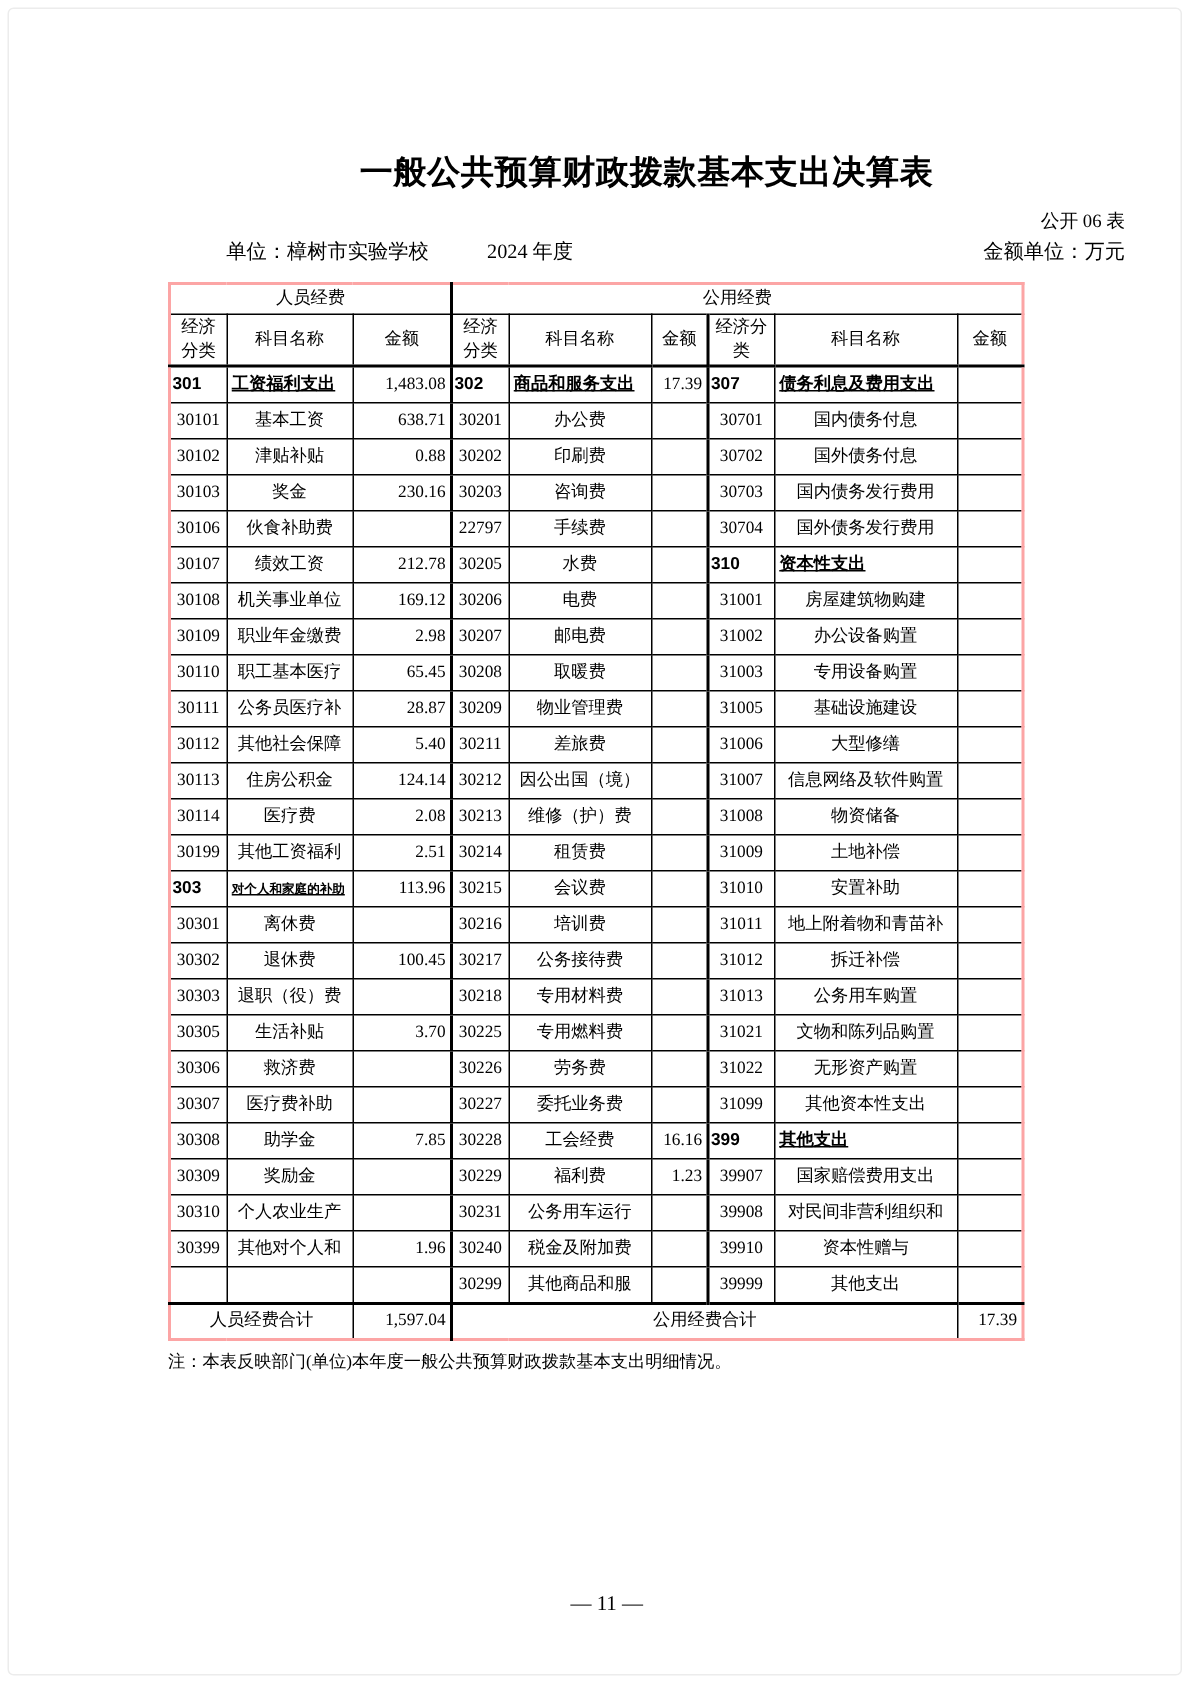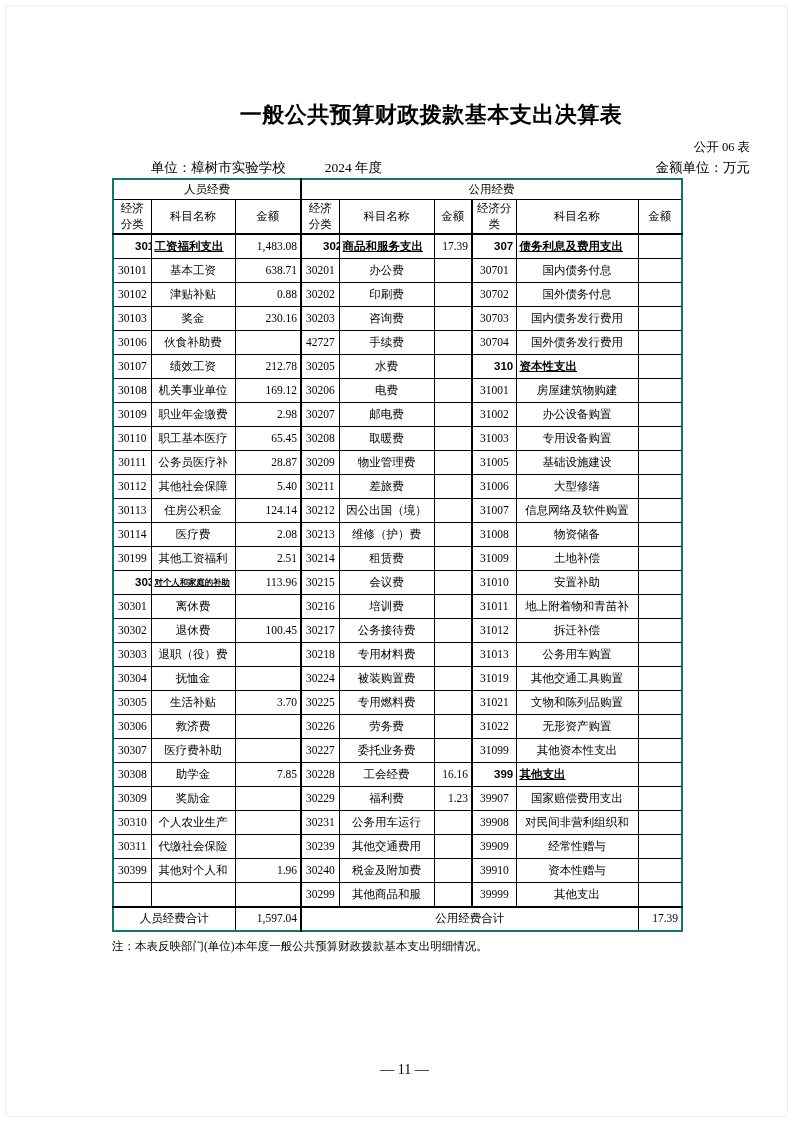--- a/index.html
+++ b/index.html
@@ -21,40 +21,40 @@
     font-weight:bold; font-size:22px; line-height:26px;
     text-align:center; letter-spacing:0.5px;
   }
   .form-label { margin-top:12px; text-align:right; font-size:12.5px; line-height:15px; }
   .meta { display:flex; margin-top:4px; font-size:13.5px; line-height:17px; }
   .meta-left  { flex:1; text-align:center; }
   .meta-mid   { flex:1; text-align:left; }
   .meta-right { flex:1; text-align:right; }
 
   table.budget {
-    margin-top:2px; width:569px;
+    margin-top:12px; width:569px;
     border-collapse:collapse; table-layout:fixed;
-    font-size:11.5px; border:2px solid #0f766e;
+    font-size:11.5px; border:2px solid #fca5a5;
   }
   .budget th, .budget td {
     border:1px solid #000; padding:0 3px;
     height:23px; line-height:1.15;
     overflow:hidden; white-space:nowrap;
     font-weight:normal; vertical-align:middle;
   }
   .budget thead tr.group-row th { height:19px; text-align:center; }
   .budget thead tr.cols-row th {
     height:30px; text-align:center;
     white-space:normal; word-break:break-all;
     line-height:1.35; padding:1px 2px;
     border-bottom-width:2px;
   }
   .gsep { border-right-width:2px !important; }
   .code { text-align:center; }
-  .code.cat { text-align:left; padding-left:21px; font-weight:bold;
+  .code.cat { text-align:left; padding-left:1px; font-weight:bold;
               font-family:"Liberation Sans","DejaVu Sans",sans-serif; }
   .name { text-align:center; }
   .name.cat { text-align:left; font-weight:bold;
               font-family:"Liberation Sans","DejaVu Sans",sans-serif;text-decoration:underline; }
   .amt { text-align:right; padding-right:3px; }
   .budget tfoot td { border-top-width:2px; height:22px; }
   .total-label { text-align:center; }
   .note { margin-top:7px; font-size:11.5px; line-height:15px; }
   .page-num {
     position:absolute; left:16px; right:0; top:1062px;
@@ -149,21 +149,21 @@
           <td class="name">咨询费</td>
           <td class="amt gsep"></td>
           <td class="code">30703</td>
           <td class="name">国内债务发行费用</td>
           <td class="amt"></td>
         </tr>
         <tr>
           <td class="code">30106</td>
           <td class="name">伙食补助费</td>
           <td class="amt gsep"></td>
-          <td class="code">42727</td>
+          <td class="code">22797</td>
           <td class="name">手续费</td>
           <td class="amt gsep"></td>
           <td class="code">30704</td>
           <td class="name">国外债务发行费用</td>
           <td class="amt"></td>
         </tr>
         <tr>
           <td class="code">30107</td>
           <td class="name">绩效工资</td>
           <td class="amt gsep">212.78</td>
@@ -297,31 +297,20 @@
         </tr>
         <tr>
           <td class="code">30303</td>
           <td class="name">退职（役）费</td>
           <td class="amt gsep"></td>
           <td class="code">30218</td>
           <td class="name">专用材料费</td>
           <td class="amt gsep"></td>
           <td class="code">31013</td>
           <td class="name">公务用车购置</td>
-          <td class="amt"></td>
-        </tr>
-        <tr>
-          <td class="code">30304</td>
-          <td class="name">抚恤金</td>
-          <td class="amt gsep"></td>
-          <td class="code">30224</td>
-          <td class="name">被装购置费</td>
-          <td class="amt gsep"></td>
-          <td class="code">31019</td>
-          <td class="name">其他交通工具购置</td>
           <td class="amt"></td>
         </tr>
         <tr>
           <td class="code">30305</td>
           <td class="name">生活补贴</td>
           <td class="amt gsep">3.70</td>
           <td class="code">30225</td>
           <td class="name">专用燃料费</td>
           <td class="amt gsep"></td>
           <td class="code">31021</td>
@@ -374,31 +363,20 @@
         </tr>
         <tr>
           <td class="code">30310</td>
           <td class="name">个人农业生产</td>
           <td class="amt gsep"></td>
           <td class="code">30231</td>
           <td class="name">公务用车运行</td>
           <td class="amt gsep"></td>
           <td class="code">39908</td>
           <td class="name">对民间非营利组织和</td>
-          <td class="amt"></td>
-        </tr>
-        <tr>
-          <td class="code">30311</td>
-          <td class="name">代缴社会保险</td>
-          <td class="amt gsep"></td>
-          <td class="code">30239</td>
-          <td class="name">其他交通费用</td>
-          <td class="amt gsep"></td>
-          <td class="code">39909</td>
-          <td class="name">经常性赠与</td>
           <td class="amt"></td>
         </tr>
         <tr>
           <td class="code">30399</td>
           <td class="name">其他对个人和</td>
           <td class="amt gsep">1.96</td>
           <td class="code">30240</td>
           <td class="name">税金及附加费</td>
           <td class="amt gsep"></td>
           <td class="code">39910</td>

